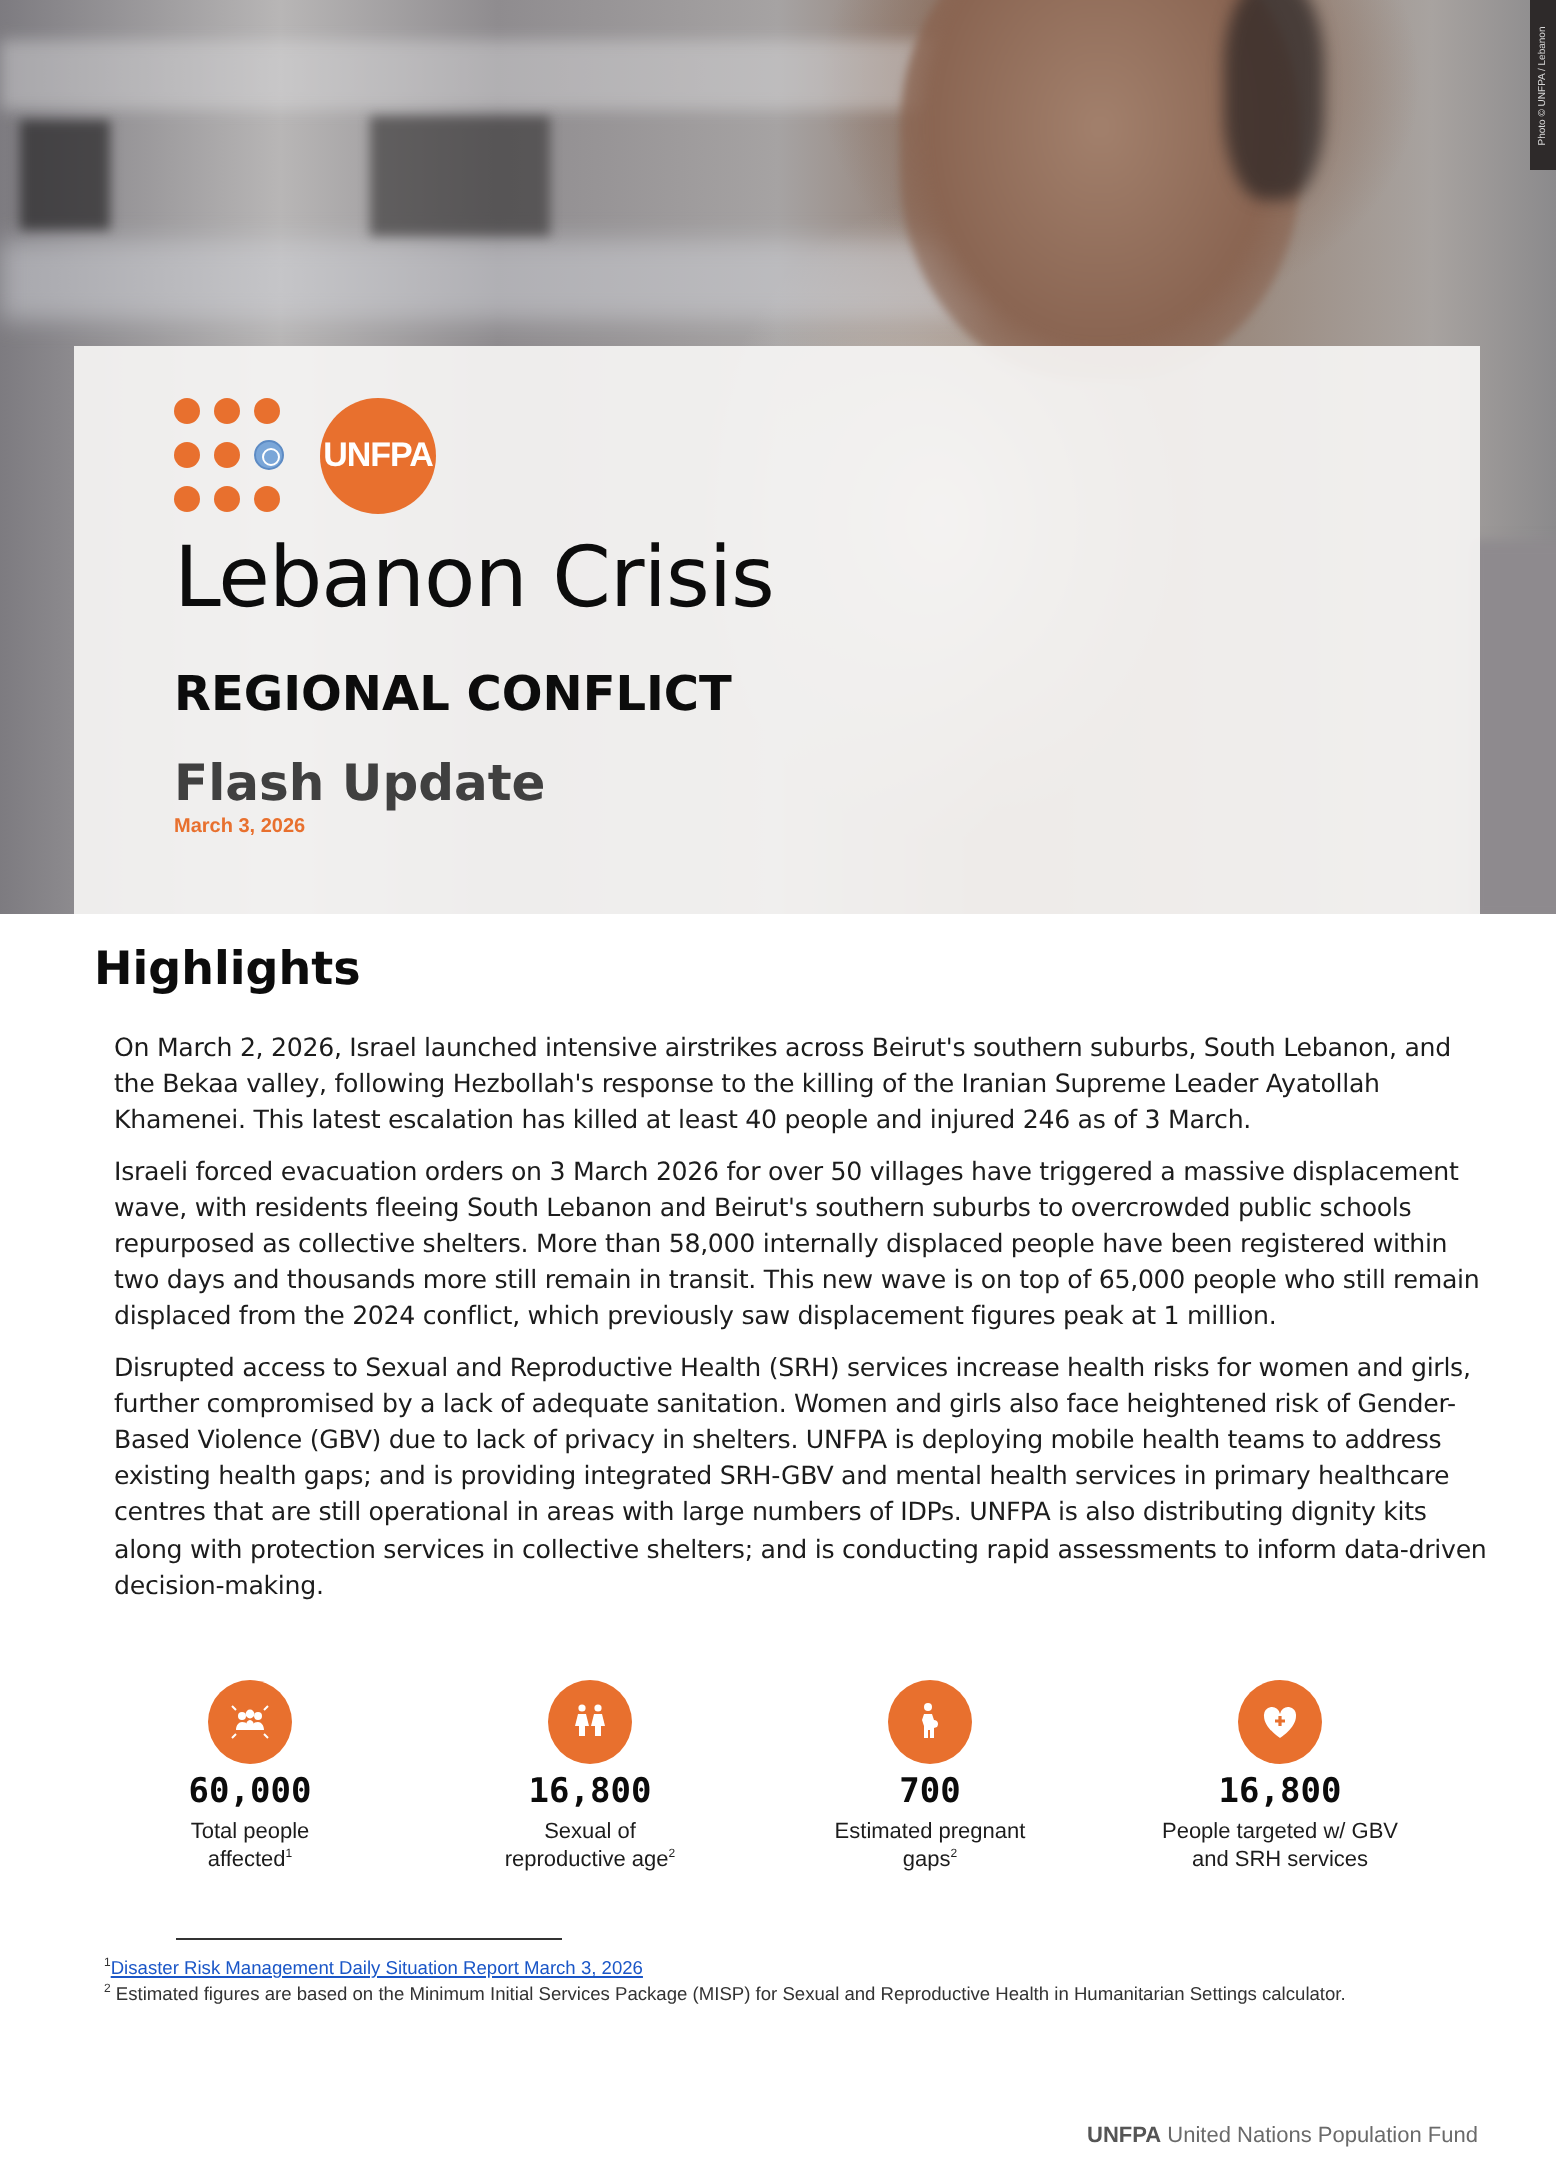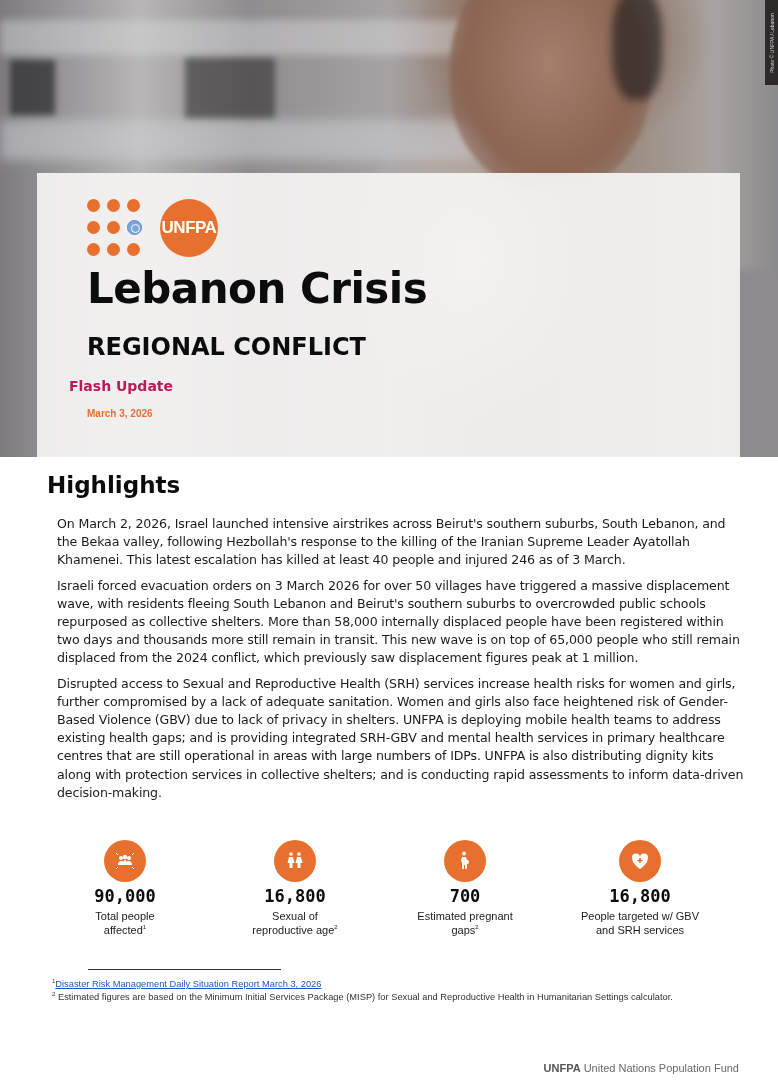--- a/index.html
+++ b/index.html
@@ -37,23 +37,23 @@
     .dots { position: absolute; left: 0; top: 0; width: 64px; height: 60px; }
     .dot { position: absolute; width: 13px; height: 13px; border-radius: 50%; background: #e8702e; }
     .un-emblem { position: absolute; left: 40px; top: 21px; width: 15px; height: 15px; border-radius: 50%; background: #7aa6d8; border: 1px solid #5d8bc4; }
     .un-emblem::after { content: ""; position: absolute; left: 3px; top: 3px; width: 7px; height: 7px; border-radius: 50%; border: 1px solid #ffffff; }
     .logo-badge {
       position: absolute; left: 73px; top: 0; width: 58px; height: 58px; border-radius: 50%;
       background: #e8702e; color: #ffffff; font-weight: 700; font-size: 17px; letter-spacing: -0.5px;
       display: flex; align-items: center; justify-content: center;
     }
 
-    .title { position: absolute; left: 50px; top: 95px; font-family: "DejaVu Sans", sans-serif; font-weight: 700; font-size: 42px; color: #0c0c0c; letter-spacing: -0.5px; line-height: 1; }
+    .title { position: absolute; left: 50px; top: 95px; font-family: "DejaVu Sans", sans-serif; font-weight: 400; font-size: 42px; color: #0c0c0c; letter-spacing: -0.5px; line-height: 1; }
     .subtitle { position: absolute; left: 50px; top: 162px; font-family: "DejaVu Sans", sans-serif; font-weight: 700; font-size: 24px; color: #0c0c0c; line-height: 1; }
-    .update { position: absolute; left: 32px; top: 206px; font-family: "DejaVu Sans", sans-serif; font-weight: 700; font-size: 14px; color: #be185d; line-height: 1; }
+    .update { position: absolute; left: 50px; top: 206px; font-family: "DejaVu Sans", sans-serif; font-weight: 700; font-size: 25px; color: #404040; line-height: 1; }
     .date { position: absolute; left: 50px; top: 236px; font-weight: 700; font-size: 10px; color: #e8702e; line-height: 1; }
 
     .highlights-title { position: absolute; left: 47px; top: 472px; font-family: "DejaVu Sans", sans-serif; font-weight: 700; font-size: 23px; color: #0c0c0c; }
 
     .body { position: absolute; left: 57px; top: 515px; width: 690px; font-family: "DejaVu Sans", sans-serif; font-size: 12.6px; line-height: 18.2px; color: #1c1c1c; letter-spacing: -0.15px; }
     .body p { margin-bottom: 7px; }
 
     .stats { position: absolute; left: 60px; top: 840px; width: 640px; height: 110px; }
     .stat { position: absolute; top: 0; text-align: center; }
     .stat .icon {
@@ -124,21 +124,21 @@
   <div class="stat" style="left:0;width:130px">
     <div class="icon">
       <svg viewBox="0 0 24 24" fill="#fff">
         <circle cx="8" cy="9" r="2"></circle>
           <circle cx="12" cy="8" r="2.2"></circle>
           <circle cx="16" cy="9" r="2"></circle>
         <path d="M5 16c0-2.5 1.5-4 3-4s2 .5 2 .5V16zM9.5 16c0-3 1.2-5 2.5-5s2.5 2 2.5 5zM14 16v-3.5s.5-.5 2-.5 3 1.5 3 4z"></path>
         <path d="M3 4l2 2M21 4l-2 2M3 20l2-2M21 20l-2-2" stroke="#fff" stroke-width="1" fill="none"></path>
       </svg>
     </div>
-    <div class="value">90,000</div>
+    <div class="value">60,000</div>
     <div class="label"><span>Total people</span><br><span>affected</span><sup>1</sup></div>
   </div>
 
   <div class="stat" style="left:170px;width:130px">
     <div class="icon">
       <svg viewBox="0 0 24 24" fill="#fff">
         <circle cx="8" cy="5" r="1.8"></circle>
           <path d="M6 8h4l1.5 6H9.5v5h-3v-5H4.5z"></path>
         <circle cx="16" cy="5" r="1.8"></circle>
           <path d="M14 8h4l1.5 6h-2v5h-3v-5h-2z"></path>

